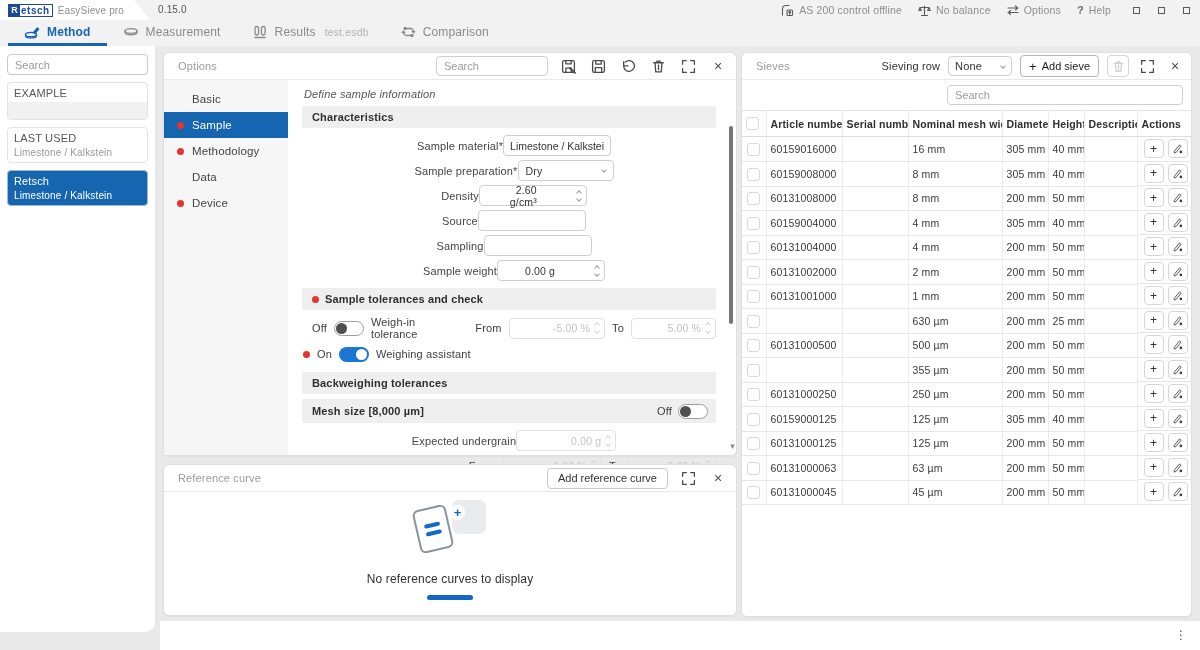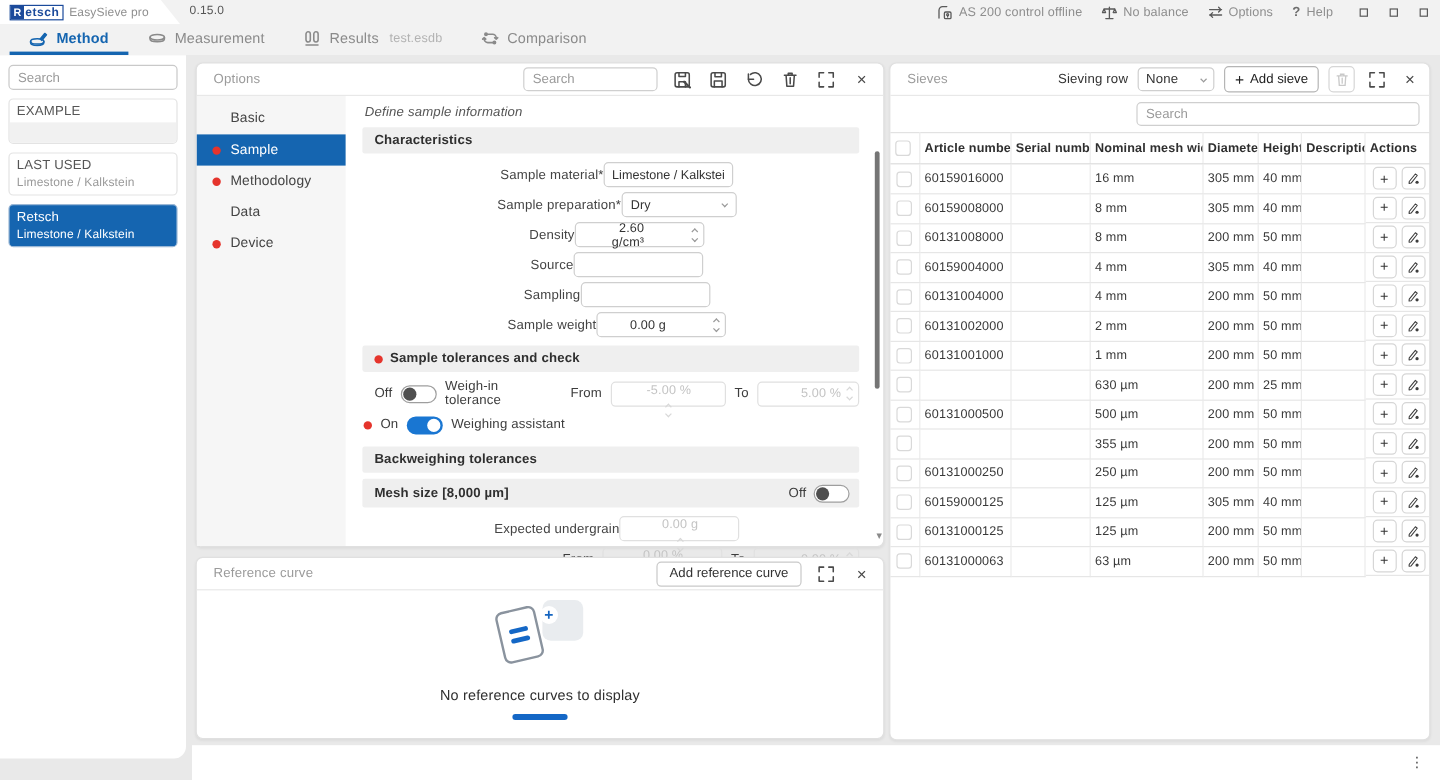--- a/index.html
+++ b/index.html
@@ -73,21 +73,21 @@
   .tinput{height:21px;border:1px solid #cfcfcf;border-radius:4px;font-size:10.5px;color:#333;padding:0 6px;outline:none;width:108px;}
   .sel{height:21px;width:96px;border:1px solid #cfcfcf;border-radius:4px;display:flex;align-items:center;justify-content:space-between;font-size:10.5px;color:#333;padding:0 7px;}
   .stepper{height:21px;border:1px solid #cfcfcf;border-radius:4px;display:flex;align-items:center;font-size:10.5px;color:#333;padding:0 5px 0 6px;gap:5px;}
   .stepper .val{flex:1;text-align:right;}
   .arrows{display:flex;flex-direction:column;gap:2px;align-items:center;}
   .chev{display:inline-block;width:4px;height:4px;border-right:1.3px solid #9a9a9a;border-bottom:1.3px solid #9a9a9a;}
   .chev.up{transform:rotate(-135deg);margin-top:1px;}
   .chev.down{transform:rotate(45deg);margin-bottom:1px;}
   .stepper.dis{border-color:#e0e0e0;color:#c4c4c4;}
   .stepper.dis .chev{border-color:#d8d8d8;}
-  .w96{width:108px;gap:40px;} .w92{width:100px;flex-direction:column;} .w76{width:88px;}
+  .w96{width:108px;gap:40px;} .w92{width:100px;} .w76{width:88px;}
   .tolrow{height:26px;display:flex;align-items:center;padding-left:10px;gap:7px;font-size:11px;color:#3d3d3d;}
   .tolrow .dotlead{width:7px;height:7px;border-radius:50%;background:var(--red);margin-left:-9px;margin-right:0;flex:none;}
   .tolrow .spacer{flex:1;}
   .toggle{width:30px;height:15px;border-radius:8px;position:relative;display:inline-block;flex:none;}
   .toggle.off{background:#fff;border:1px solid #9e9e9e;}
   .toggle.off .knob{position:absolute;left:1px;top:1px;width:11px;height:11px;border-radius:50%;background:#4f4f4f;}
   .toggle.on{background:var(--toggle-on);}
   .toggle.on .knob{position:absolute;right:2px;top:2px;width:11px;height:11px;border-radius:50%;background:#fff;}
   .vscroll{position:absolute;right:3px;top:46px;width:4px;height:198px;background:#757575;border-radius:2px;}
   .scroll-arrow{position:absolute;right:1px;bottom:4px;font-size:9px;color:#8a8a8a;}
@@ -752,20 +752,38 @@
               <td class="actions-cell">
                 <button class="row-btn">+</button>
                 <button class="row-btn">
                   <svg width="11" height="11" viewBox="0 0 14 14">
                     <path d="M3 10.5L9.5 2.5l2 1.6L5 12.2 2.8 12.6z" fill="none" stroke="#3d3d3d" stroke-width="1.1" stroke-linejoin="round"></path>
                     <circle cx="11.3" cy="11.3" r="1.7" fill="#3d3d3d"></circle>
                   </svg>
                 </button>
               </td>
             </tr>
+            <tr>
+              <td class="cb-cell"><span class="checkbox"></span></td>
+              <td>60131000045</td>
+              <td></td>
+              <td>45 µm</td>
+              <td>200 mm</td>
+              <td>50 mm</td>
+              <td></td>
+              <td class="actions-cell">
+                <button class="row-btn">+</button>
+                <button class="row-btn">
+                  <svg width="11" height="11" viewBox="0 0 14 14">
+                    <path d="M3 10.5L9.5 2.5l2 1.6L5 12.2 2.8 12.6z" fill="none" stroke="#3d3d3d" stroke-width="1.1" stroke-linejoin="round"></path>
+                    <circle cx="11.3" cy="11.3" r="1.7" fill="#3d3d3d"></circle>
+                  </svg>
+                </button>
+              </td>
+            </tr>
           </tbody>
       </table>
     </section>
 
     <div class="bottom-strip">
       <span class="kebab">⋮</span>
     </div>
 
   </div>
 </div>

